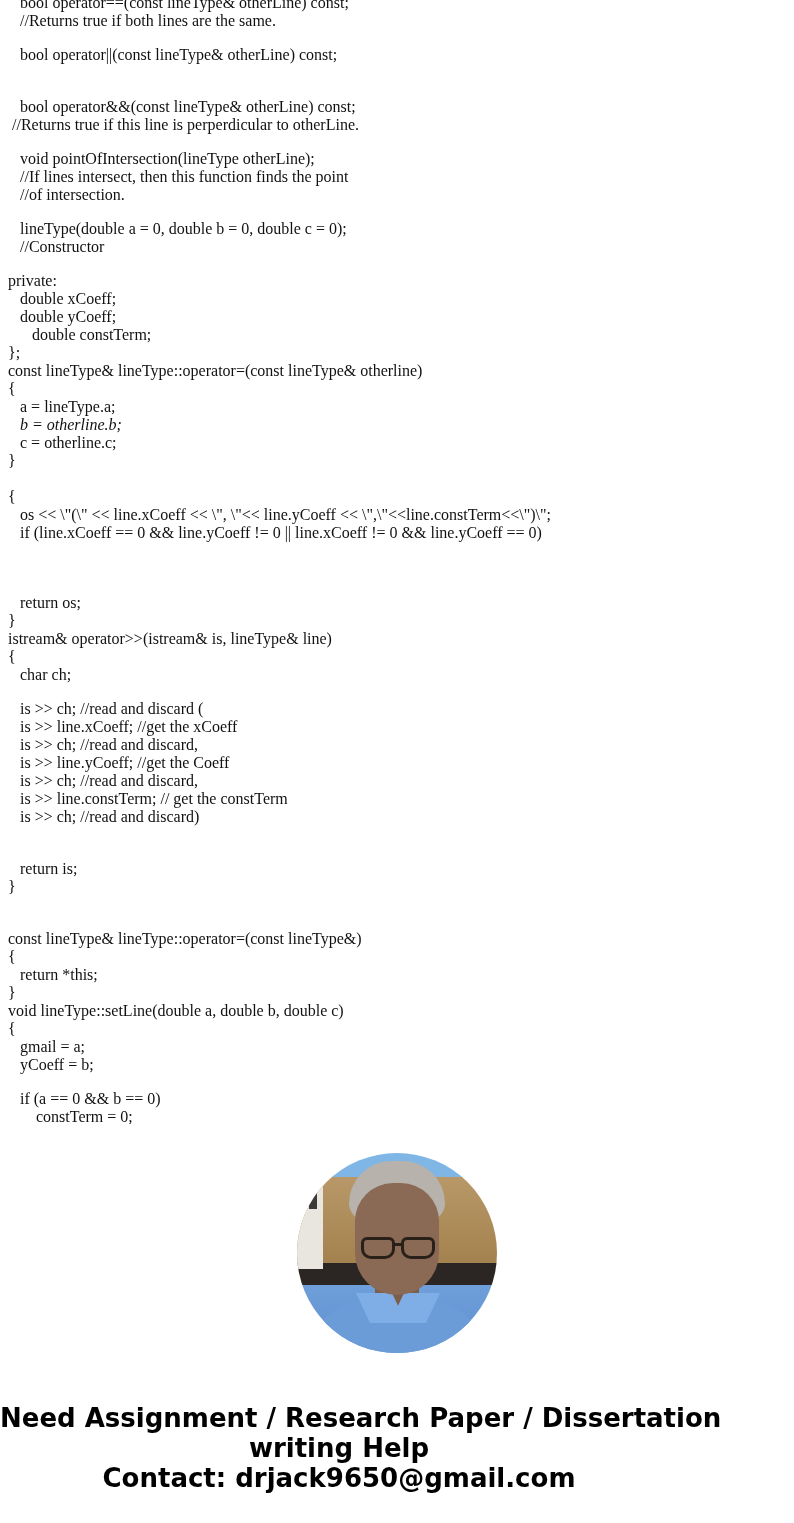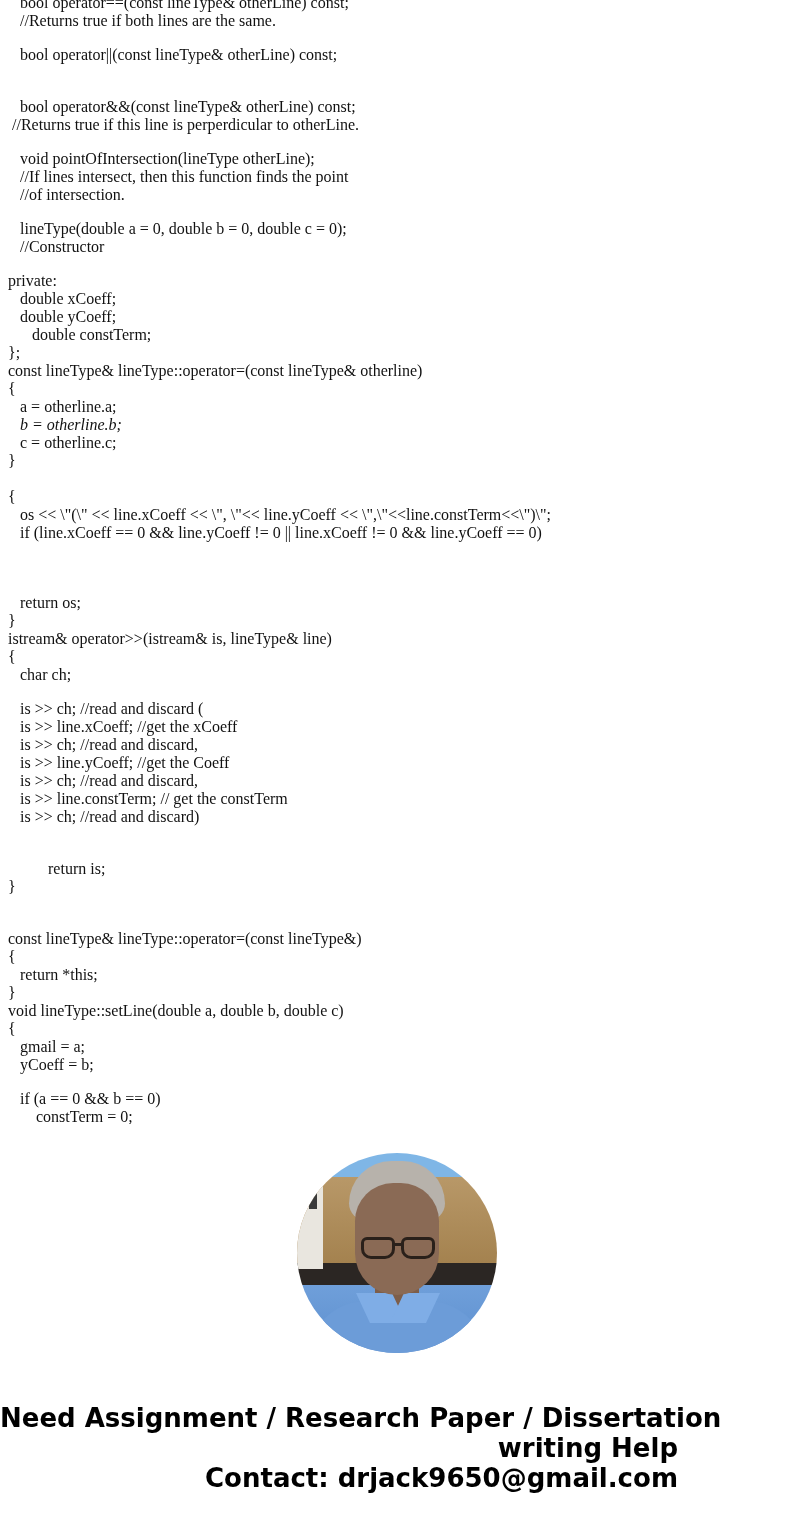--- a/index.html
+++ b/index.html
@@ -23,21 +23,21 @@
   .avatar .hair { position:absolute; left:52px; top:8px; width:96px; height:60px; border-radius:48px 48px 20px 20px; background:#b7b2ab; }
   .avatar .face { position:absolute; left:58px; top:30px; width:84px; height:112px; border-radius:40px 40px 44px 44px; background:#8a6a55; }
   .avatar .glasses-l { position:absolute; left:64px; top:84px; width:34px; height:22px; border:3px solid #2a201a; border-radius:6px 6px 10px 10px; box-sizing:border-box; }
   .avatar .glasses-r { position:absolute; left:104px; top:84px; width:34px; height:22px; border:3px solid #2a201a; border-radius:6px 6px 10px 10px; box-sizing:border-box; }
   .avatar .bridge { position:absolute; left:96px; top:90px; width:10px; height:3px; background:#2a201a; }
   .avatar .neck { position:absolute; left:78px; top:134px; width:44px; height:24px; background:#7d5e4a; }
   .avatar .shirt { position:absolute; left:10px; top:148px; width:180px; height:70px; border-radius:60px 60px 0 0; background:#6c9cd8; }
   .avatar .collar-l { position:absolute; left:66px; top:140px; width:36px; height:30px; background:#7fadE6; transform:skewX(25deg); }
   .avatar .collar-r { position:absolute; left:100px; top:140px; width:36px; height:30px; background:#7fade6; transform:skewX(-25deg); }
   .promo {
-    position: absolute; left: 0; top: 1403px; width: 678px; text-align: right;
+    position: absolute; left: 0; top: 1403px; width: 678px; text-align: center;
     font-family: "DejaVu Sans", sans-serif; font-weight: bold; font-size: 26px;
     line-height: 30px; color: #000000;
   }
   .promo div { white-space: nowrap; }
 </style>
 </head>
 <body>
 
 <div class="code-viewport" id="code-viewport">
     <div class="code-line" style="top: -6px; left: 20px;">bool operator==(const lineType&amp; otherLine) const;</div>
@@ -50,40 +50,40 @@
     <div class="code-line" style="top: 186px; left: 20px;">//of intersection.</div>
     <div class="code-line" style="top: 220px; left: 20px; text-align: center;">lineType(double a = 0, double b = 0, double c = 0);</div>
     <div class="code-line" style="top: 238px; left: 20px;">//Constructor</div>
     <div class="code-line" style="top: 272px; left: 8px;">private:</div>
     <div class="code-line" style="top: 290px; left: 20px;">double xCoeff;</div>
     <div class="code-line" style="top: 308px; left: 20px;">double yCoeff;</div>
     <div class="code-line" style="top: 326px; left: 20px; margin-left: 12px;">double constTerm;</div>
     <div class="code-line" style="top: 344px; left: 8px;">};</div>
     <div class="code-line" style="top: 362px; left: 8px;">const lineType&amp; lineType::operator=(const lineType&amp; otherline)</div>
     <div class="code-line" style="top: 380px; left: 8px;">{</div>
-    <div class="code-line" style="top: 398px; left: 20px;">a = otherline.a;</div>
+    <div class="code-line" style="top: 398px; left: 20px;">a = lineType.a;</div>
     <div class="code-line" style="top: 416px; left: 20px; font-style: italic;">b = otherline.b;</div>
     <div class="code-line" style="top: 434px; left: 20px;">c = otherline.c;</div>
     <div class="code-line" style="top: 452px; left: 8px;">}</div>
     <div class="code-line" style="top: 488px; left: 8px;">{</div>
     <div class="code-line" style="top: 506px; left: 20px;">os &lt;&lt; \"(\" &lt;&lt; line.xCoeff &lt;&lt; \", \"&lt;&lt; line.yCoeff &lt;&lt; \",\"&lt;&lt;line.constTerm&lt;&lt;\")\";</div>
     <div class="code-line" style="top: 524px; left: 20px;">if (line.xCoeff == 0 &amp;&amp; line.yCoeff != 0 || line.xCoeff != 0 &amp;&amp; line.yCoeff == 0)</div>
     <div class="code-line" style="top: 594px; left: 20px;">return os;</div>
     <div class="code-line" style="top: 612px; left: 8px;">}</div>
     <div class="code-line" style="top: 630px; left: 8px;">istream&amp; operator&gt;&gt;(istream&amp; is, lineType&amp; line)</div>
     <div class="code-line" style="top: 648px; left: 8px;">{</div>
     <div class="code-line" style="top: 666px; left: 20px;">char ch;</div>
     <div class="code-line" style="top: 700px; left: 20px;">is &gt;&gt; ch; //read and discard (</div>
     <div class="code-line" style="top: 718px; left: 20px;">is &gt;&gt; line.xCoeff; //get the xCoeff</div>
     <div class="code-line" style="top: 736px; left: 20px;">is &gt;&gt; ch; //read and discard,</div>
     <div class="code-line" style="top: 754px; left: 20px;">is &gt;&gt; line.yCoeff; //get the Coeff</div>
     <div class="code-line" style="top: 772px; left: 20px;">is &gt;&gt; ch; //read and discard,</div>
     <div class="code-line" style="top: 790px; left: 20px;">is &gt;&gt; line.constTerm; // get the constTerm</div>
     <div class="code-line" style="top: 808px; left: 20px;">is &gt;&gt; ch; //read and discard)</div>
-    <div class="code-line" style="top: 860px; left: 20px; margin-left: 28px;">return is;</div>
+    <div class="code-line" style="top: 860px; left: 20px;">return is;</div>
     <div class="code-line" style="top: 878px; left: 8px;">}</div>
     <div class="code-line" style="top: 930px; left: 8px;">const lineType&amp; lineType::operator=(const lineType&amp;)</div>
     <div class="code-line" style="top: 948px; left: 8px;">{</div>
     <div class="code-line" style="top: 966px; left: 20px;">return *this;</div>
     <div class="code-line" style="top: 984px; left: 8px;">}</div>
     <div class="code-line" style="top: 1002px; left: 8px;">void lineType::setLine(double a, double b, double c)</div>
     <div class="code-line" style="top: 1020px; left: 8px;">{</div>
     <div class="code-line" style="top: 1038px; left: 20px;">gmail = a;</div>
     <div class="code-line" style="top: 1056px; left: 20px;">yCoeff = b;</div>
     <div class="code-line" style="top: 1090px; left: 20px;">if (a == 0 &amp;&amp; b == 0)</div>

